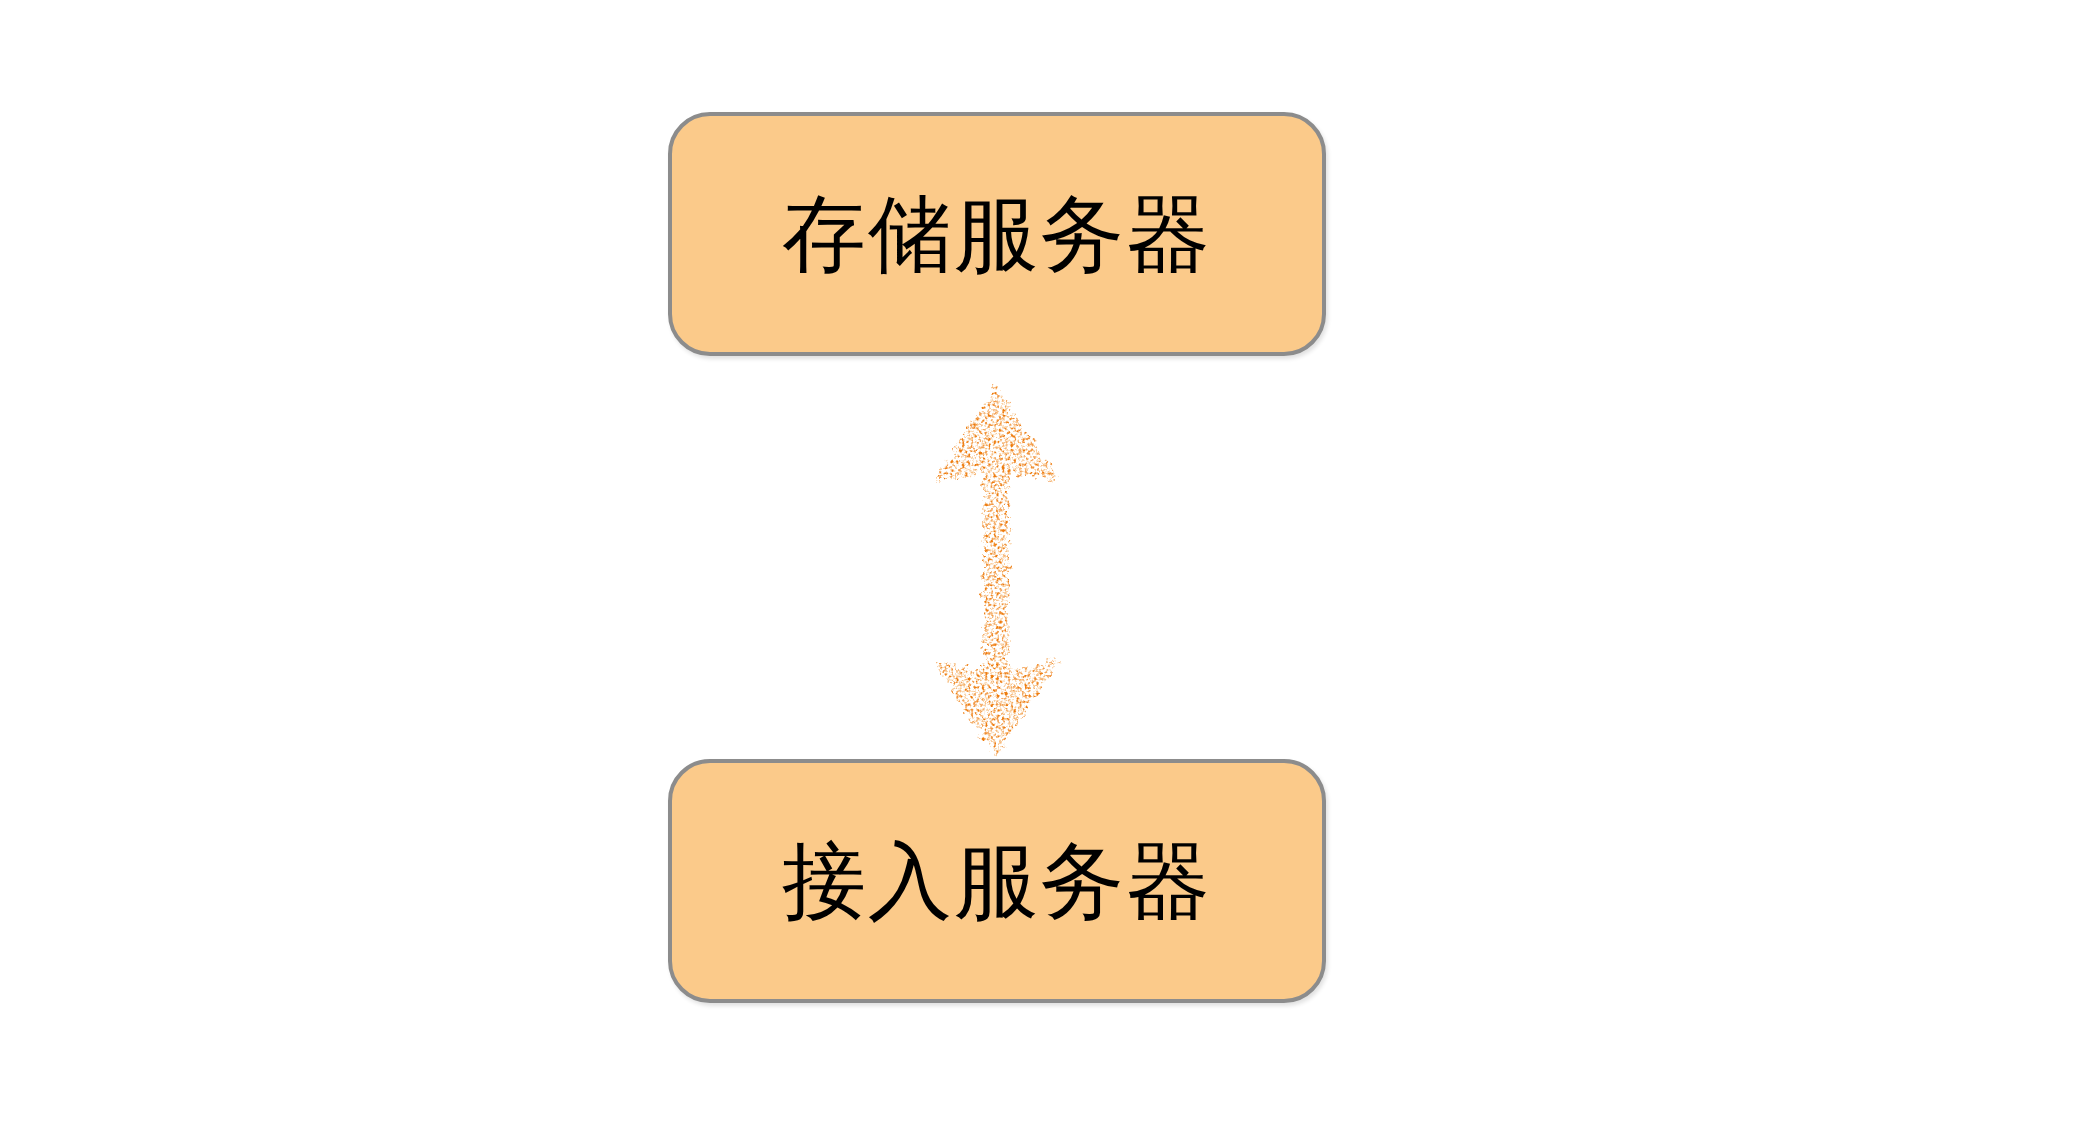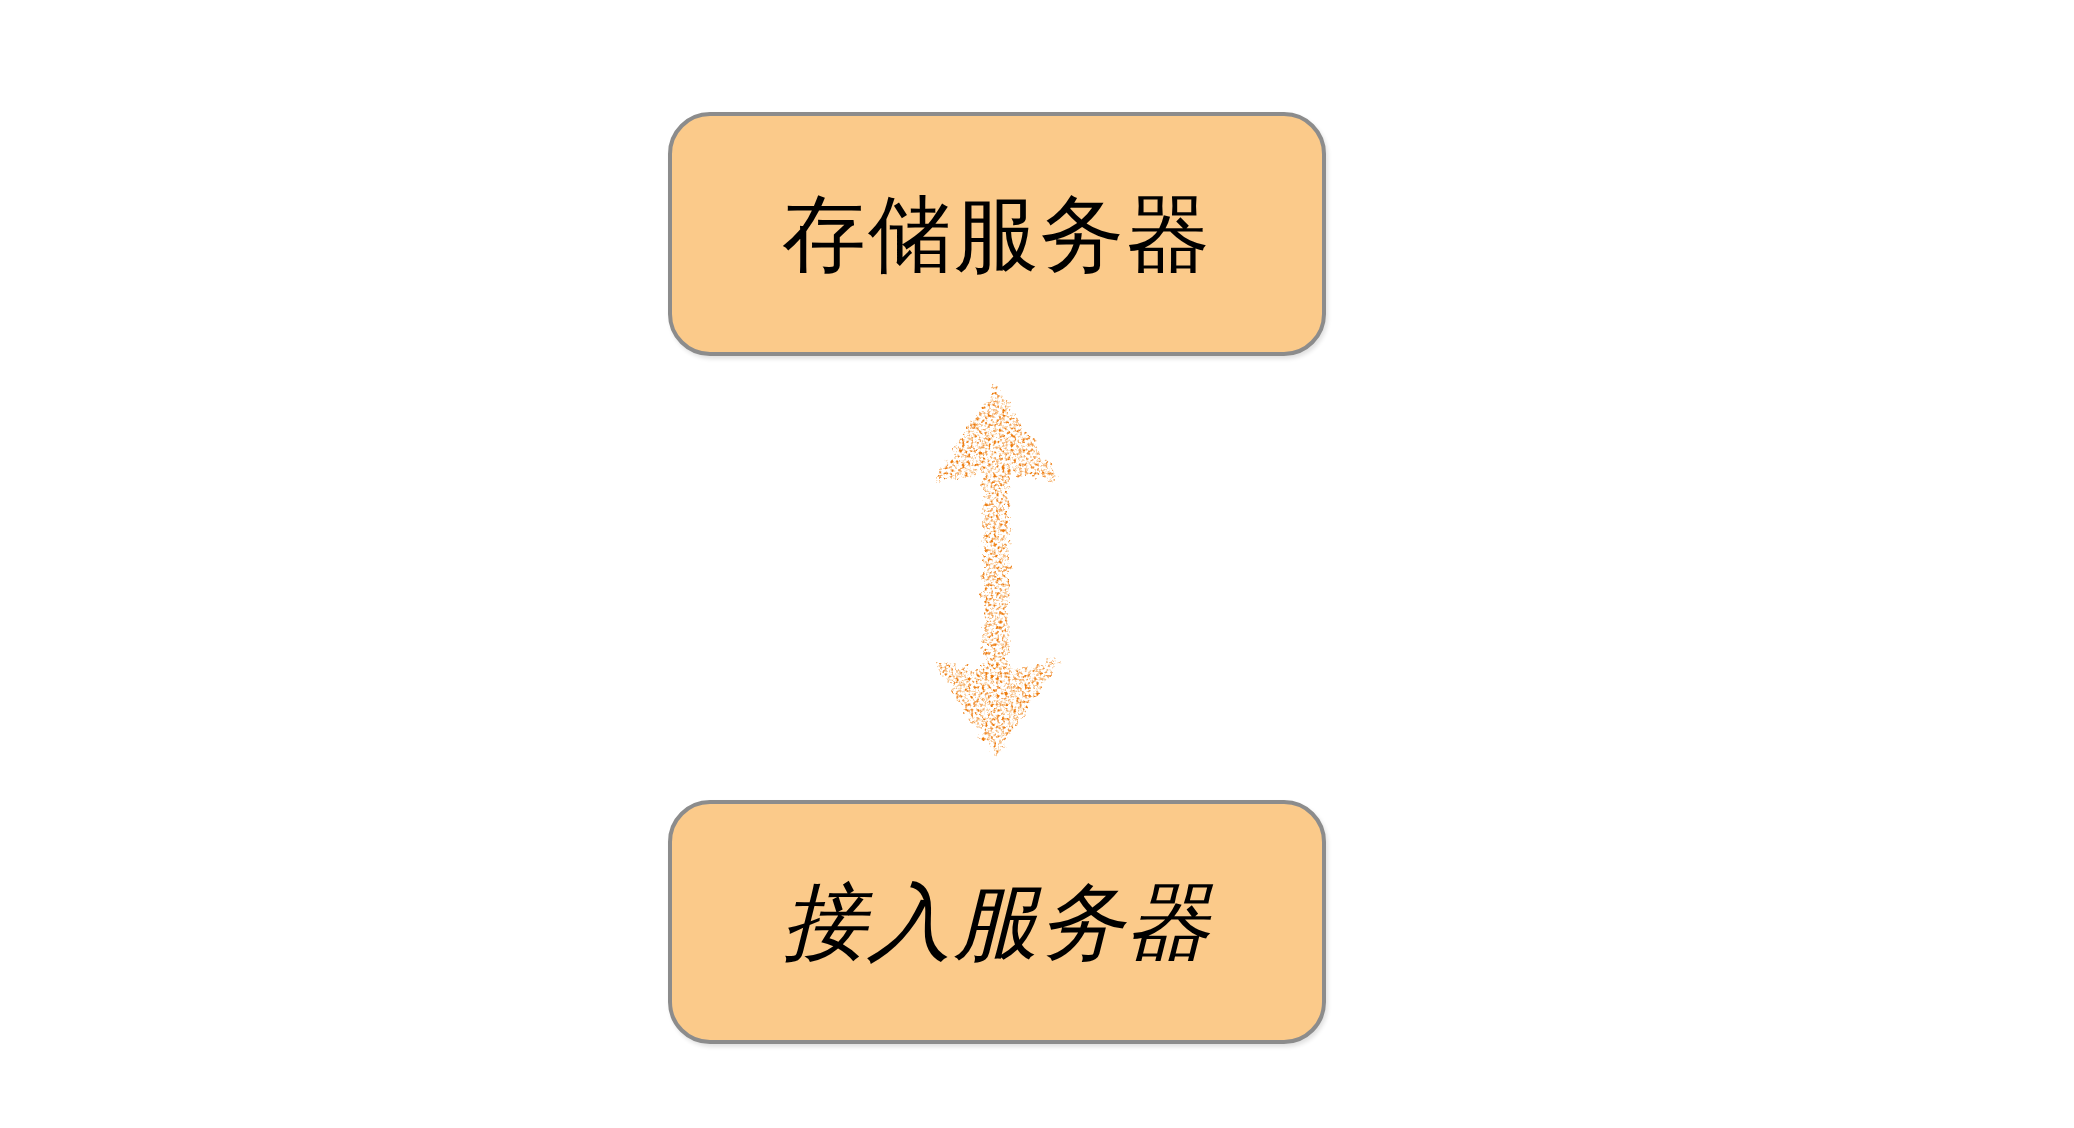--- a/index.html
+++ b/index.html
@@ -23,21 +23,21 @@
     background: #FBCA8A;
     border: 4px solid #8C8C8C;
     border-radius: 42px;
     box-sizing: border-box;
     display: flex;
     align-items: center;
     justify-content: center;
     box-shadow: 2px 3px 4px rgba(0,0,0,0.12);
   }
   .node-top { top: 112px; }
-  .node-bottom { top: 800px; font-style: italic; }
+  .node-bottom { top: 759px; }
   .node-label {
     color: #000000;
     font-size: 84px;
     line-height: 1;
     letter-spacing: 2px;
     white-space: nowrap;
   }
   .connector {
     position: absolute;
     left: 928px;

